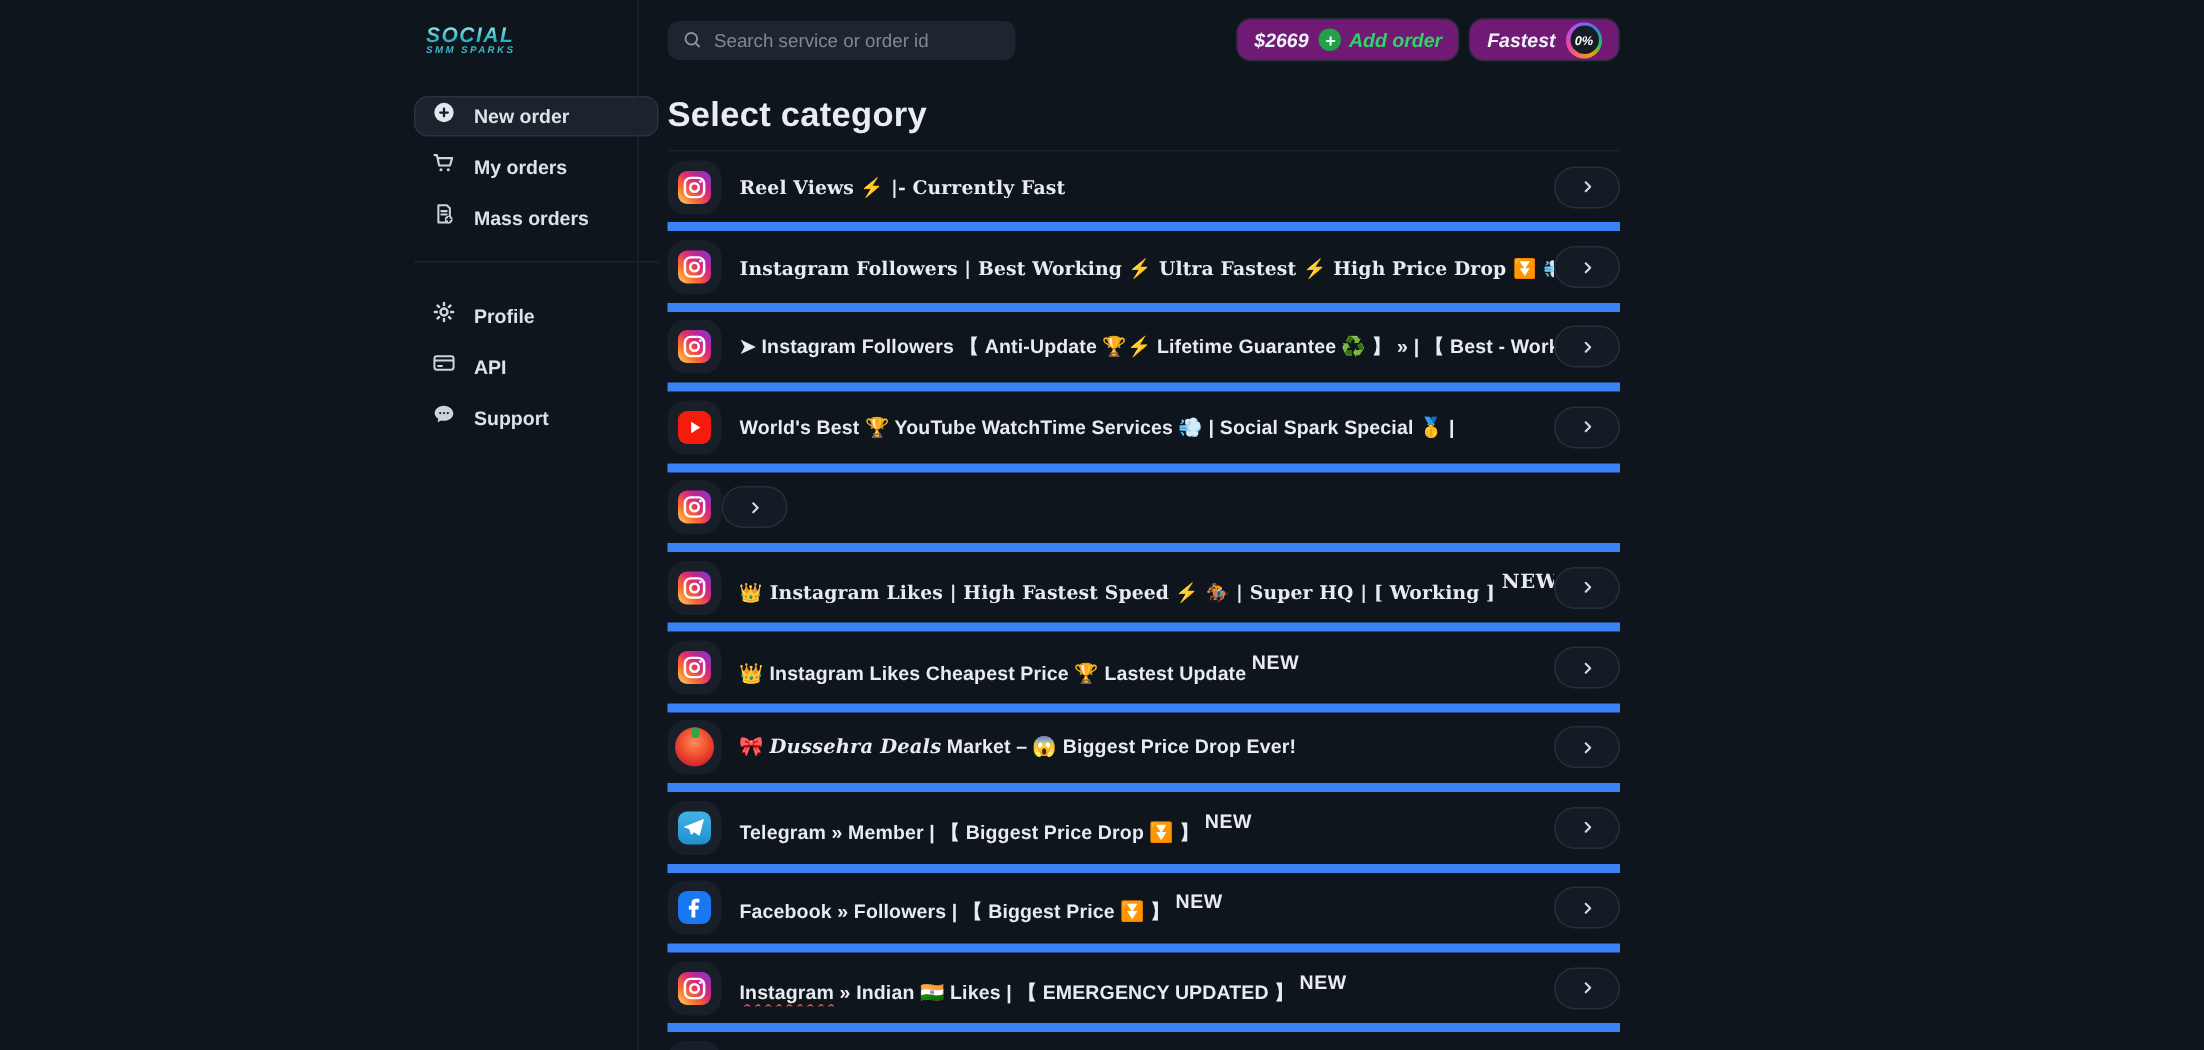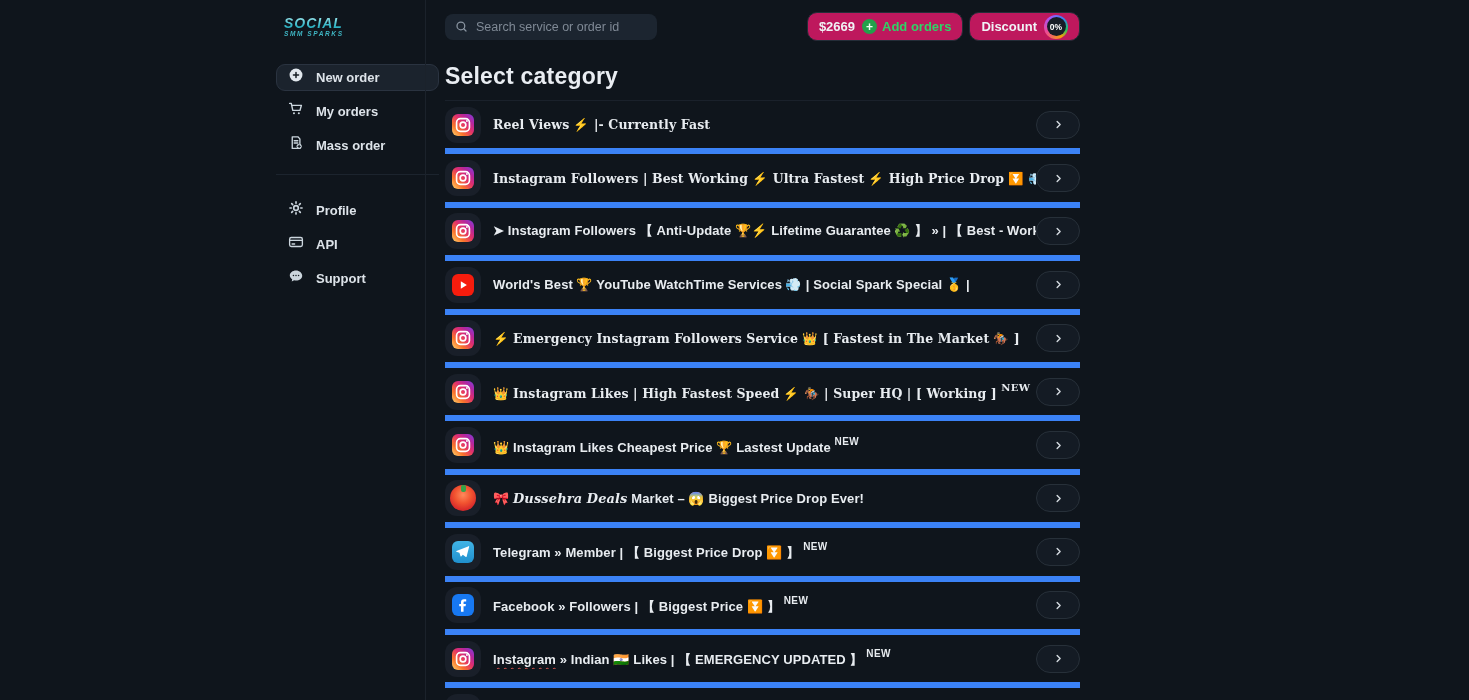--- a/index.html
+++ b/index.html
@@ -16,46 +16,46 @@
   .nav-item { display:flex; align-items:center; gap:11px; height:27px; padding:0 10px; border-radius:9px;
     margin-bottom:7px; cursor:pointer; border:1px solid transparent; }
   .nav-item.active { background:#1b232d; border-color:#2a3340; }
   .nav-item .nlabel { font-size:13px; font-weight:600; color:#dde3e9; }
   .nav-divider { height:1px; background:#1c242e; margin:8px 0 22px 0; }
   .sb-vline { position:absolute; left:425px; top:0; width:1px; height:700px; background:#1b222b; }
 
   
   .main { position:absolute; left:445px; top:0; width:635px; }
   .topbar { display:flex; justify-content:space-between; align-items:center; margin-top:12px; }
-  .searchbox { width:212px; height:26px; background:#1c2530; border-radius:8px; display:flex; align-items:center; padding:0 9px; gap:7px; }
+  .searchbox { width:232px; height:26px; background:#1c2530; border-radius:8px; display:flex; align-items:center; padding:0 9px; gap:7px; }
   .searchbox input { background:transparent; border:none; outline:none; color:#cfd6dd; font-size:12.5px; width:100%; font-family:"Liberation Sans",sans-serif; }
   .searchbox input::placeholder { color:#7f8995; }
   .pills { display:flex; gap:6px; align-items:center; }
-  .pill { height:29px; display:flex; align-items:center; gap:7px; background:#be185d; border:1px solid #242d38; border-radius:10px; padding:0 11px; cursor:pointer; }
+  .pill { height:29px; display:flex; align-items:center; gap:7px; background:#701a75; border:1px solid #242d38; border-radius:10px; padding:0 11px; cursor:pointer;font-style:italic; }
   .balance-amt { color:#f0f3f6; font-size:13px; font-weight:700; }
   .addfunds { color:#2fd366; font-size:13px; font-weight:700; display:flex; align-items:center; gap:5px; }
   .plus-badge { width:15px; height:15px; border-radius:50%; background:#22a14b; color:#eafff0; font-size:12px; font-weight:700;
     display:flex; align-items:center; justify-content:center; line-height:1; }
   .discount-label { color:#f0f3f6; font-size:13px; font-weight:700; }
   .disc-ring { width:24px; height:24px; border-radius:50%; padding:2.5px;
     background:conic-gradient(from 150deg,#f59e0b,#ec4899 95deg,#a855f7 175deg,#3b82f6 250deg,#22c55e 315deg,#f59e0b 360deg); }
   .disc-inner { width:100%; height:100%; border-radius:50%; background:#171d26; color:#fff; font-size:8.5px; font-weight:800;
     display:flex; align-items:center; justify-content:center; }
 
   .page-title { margin-top:22px; font-size:23px; font-weight:700; color:#e9edf2; letter-spacing:0.2px; }
 
   
   .cat-list { margin-top:10px; border-top:1px solid #1a212b; }
   .row { display:flex; align-items:center; height:53.4px; border-bottom:6px solid #3b82f6; cursor:pointer; }
   .icon-wrap { width:36px; height:36px; border-radius:12px; background:#191f29; display:flex; align-items:center; justify-content:center; flex:0 0 36px; }
   .lbl { flex:1; margin-left:12px; font-size:13px; font-weight:700; color:#e8ecf0; white-space:nowrap; overflow:hidden; letter-spacing:0.1px; }
   .lbl.serif { font-family:"DejaVu Serif","Liberation Serif",serif; font-size:12.5px; }
   .lbl .si { font-family:"DejaVu Serif","Liberation Serif",serif; font-style:italic; font-weight:700; }
   .lbl .misspell { text-decoration:underline; text-decoration-style:wavy; text-decoration-color:#d9534f; text-decoration-thickness:1px; text-underline-offset:3px; }
-  .lbl .sup { font-size:10px; vertical-align:7px; letter-spacing:0.4px; font-weight:800; }
+  .lbl .sup { font-size:13px; vertical-align:7px; letter-spacing:0.4px; font-weight:800; }
   .chev { width:44px; height:28px; border-radius:14px; background:#141b24; border:1px solid #273039; display:flex; align-items:center; justify-content:center; cursor:pointer; flex:0 0 44px; }
 
   .bi { display:flex; align-items:center; justify-content:center; }
   .bi-ig { width:22px; height:22px; border-radius:6px;
     background:linear-gradient(45deg,#ffd871 0%,#fa742b 28%,#e1306c 55%,#b4269e 76%,#7b3fe4 100%); }
   .bi-yt { width:22px; height:22px; border-radius:6px; background:#f61c0d; }
   .bi-tg { width:22px; height:22px; border-radius:6px; background:linear-gradient(180deg,#41b4e6,#2090ce); }
   .bi-fb { width:22px; height:22px; border-radius:6px; background:#1778f2; }
   .bi-ds { width:26px; height:26px; border-radius:50%; position:relative;
     background:radial-gradient(circle at 50% 38%, #ff8a5c 0%, #f25430 40%, #d92b2b 72%, #a81d1d 100%); }
@@ -91,21 +91,21 @@
     </div>
     <div class="nav-item">
       <span class="nicon">
         <svg viewBox="0 0 24 24" width="18" height="18" fill="none" stroke="#cbd5dd" stroke-width="1.8" stroke-linecap="round" stroke-linejoin="round">
             <path d="M7 3.8h7.5l2.7 2.7v12.7H7z"></path>
             <path d="M9.6 9h4.8M9.6 12h4.8"></path>
             <circle cx="16.2" cy="16.4" r="3.4" fill="#cbd5dd" stroke="none"></circle>
             <path d="M16.2 14.9v3M14.7 16.4h3" stroke="#12181f" stroke-width="1.6"></path>
           </svg>
       </span>
-      <span class="nlabel">Mass order</span>
+      <span class="nlabel">Mass orders</span>
     </div>
     <div class="nav-divider"></div>
     <div class="nav-item">
       <span class="nicon">
         <svg viewBox="0 0 24 24" width="18" height="18">
             <circle cx="12" cy="12" r="3.1" fill="none" stroke="#cbd5dd" stroke-width="2.2"></circle>
             <g fill="#cbd5dd">
               <rect x="10.9" y="2.8" width="2.2" height="4" rx="1.1"></rect>
               <rect x="10.9" y="17.2" width="2.2" height="4" rx="1.1"></rect>
               <rect x="2.8" y="10.9" width="4" height="2.2" rx="1.1"></rect>
@@ -153,25 +153,25 @@
             <path d="M15.6 15.6l3.6 3.6" stroke-linecap="round"></path>
           </svg>
       </span>
       <input type="text" placeholder="Search service or order id" style="">
     </div>
     <div class="pills">
       <div class="pill">
         <span class="balance-amt">$2669</span>
         <span class="addfunds">
           <span class="plus-badge">+</span>
-          <span>Add orders</span>
+          <span>Add order</span>
         </span>
       </div>
       <div class="pill">
-        <span class="discount-label">Discount</span>
+        <span class="discount-label">Fastest</span>
         <span class="disc-ring">
           <span class="disc-inner">0%</span>
         </span>
       </div>
     </div>
   </div>
 
   <div class="page-title">Select category</div>
 
   <div class="cat-list">
@@ -244,21 +244,20 @@
       <div class="row">
         <div class="icon-wrap">
           <span class="bi bi-ig">
             <svg viewBox="0 0 24 24" width="22" height="22" fill="none" stroke="#fff" stroke-width="1.8">
               <rect x="5" y="5" width="14" height="14" rx="4.2"></rect>
               <circle cx="12" cy="12" r="3.1"></circle>
               <circle cx="16.3" cy="7.7" r="1.05" fill="#fff" stroke="none"></circle>
             </svg>
           </span>
         </div>
-        <div class="lbl serif"><span>⚡ Emergency Instagram Followers Service 👑 [ Fastest in The Market 🏇 ]</span></div>
         <button class="chev">
           <svg viewBox="0 0 24 24" width="13" height="13" fill="none" stroke="#d4dae0" stroke-width="2.6" stroke-linecap="round" stroke-linejoin="round">
             <path d="M9.5 6.5l5.5 5.5-5.5 5.5"></path>
           </svg>
         </button>
       </div>
       <div class="row">
         <div class="icon-wrap">
           <span class="bi bi-ig">
             <svg viewBox="0 0 24 24" width="22" height="22" fill="none" stroke="#fff" stroke-width="1.8">

